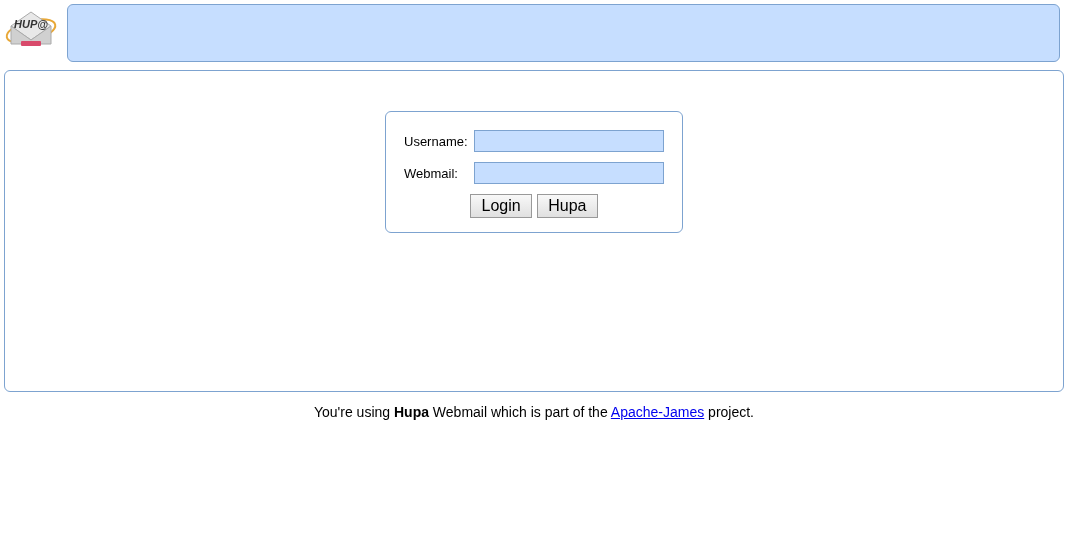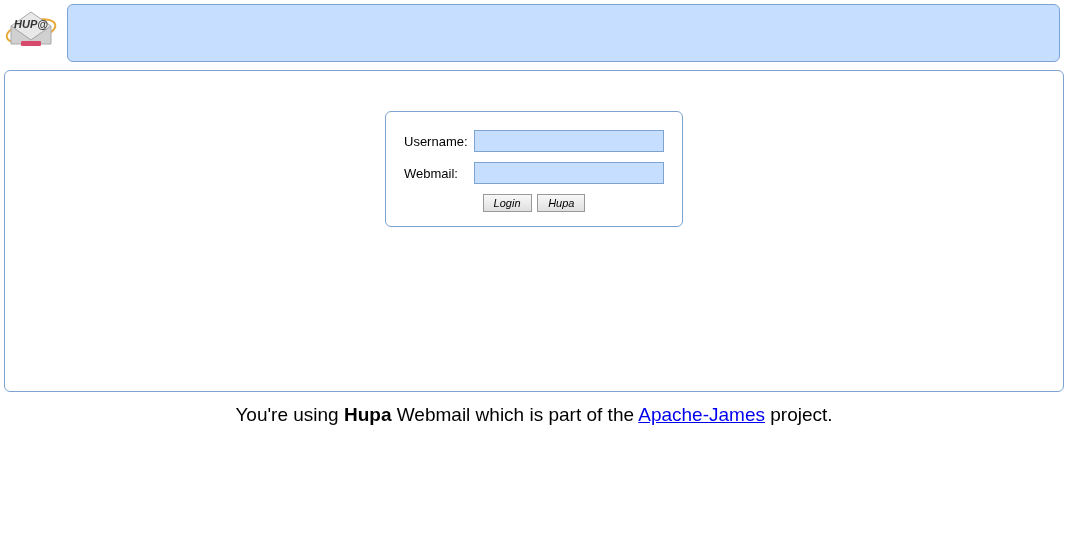--- a/index.html
+++ b/index.html
@@ -71,33 +71,32 @@
       background: #c6deff;
       border: 1px solid #7da3d0;
       padding: 2px 4px;
       font-size: 13px;
     }
     .button-row {
       text-align: center;
       margin-top: 8px;
     }
     .button-row button {
-      font-size: 11px;
+      font-size: 16px;
       padding: 2px 10px;
       margin: 0 1px;
       border: 1px solid #999;
       background: linear-gradient(#f8f8f8, #e0e0e0);
       cursor: pointer;
       font-family: inherit;
-      font-style: italic;
     }
     .footer {
       text-align: center;
       padding: 8px 0 16px 0;
-      font-size: 19px;
+      font-size: 14px;
       color: #000;
     }
     .footer a {
       color: #0000ee;
       text-decoration: underline;
     }
     .bold {
       font-weight: bold;
     }
   </style>

